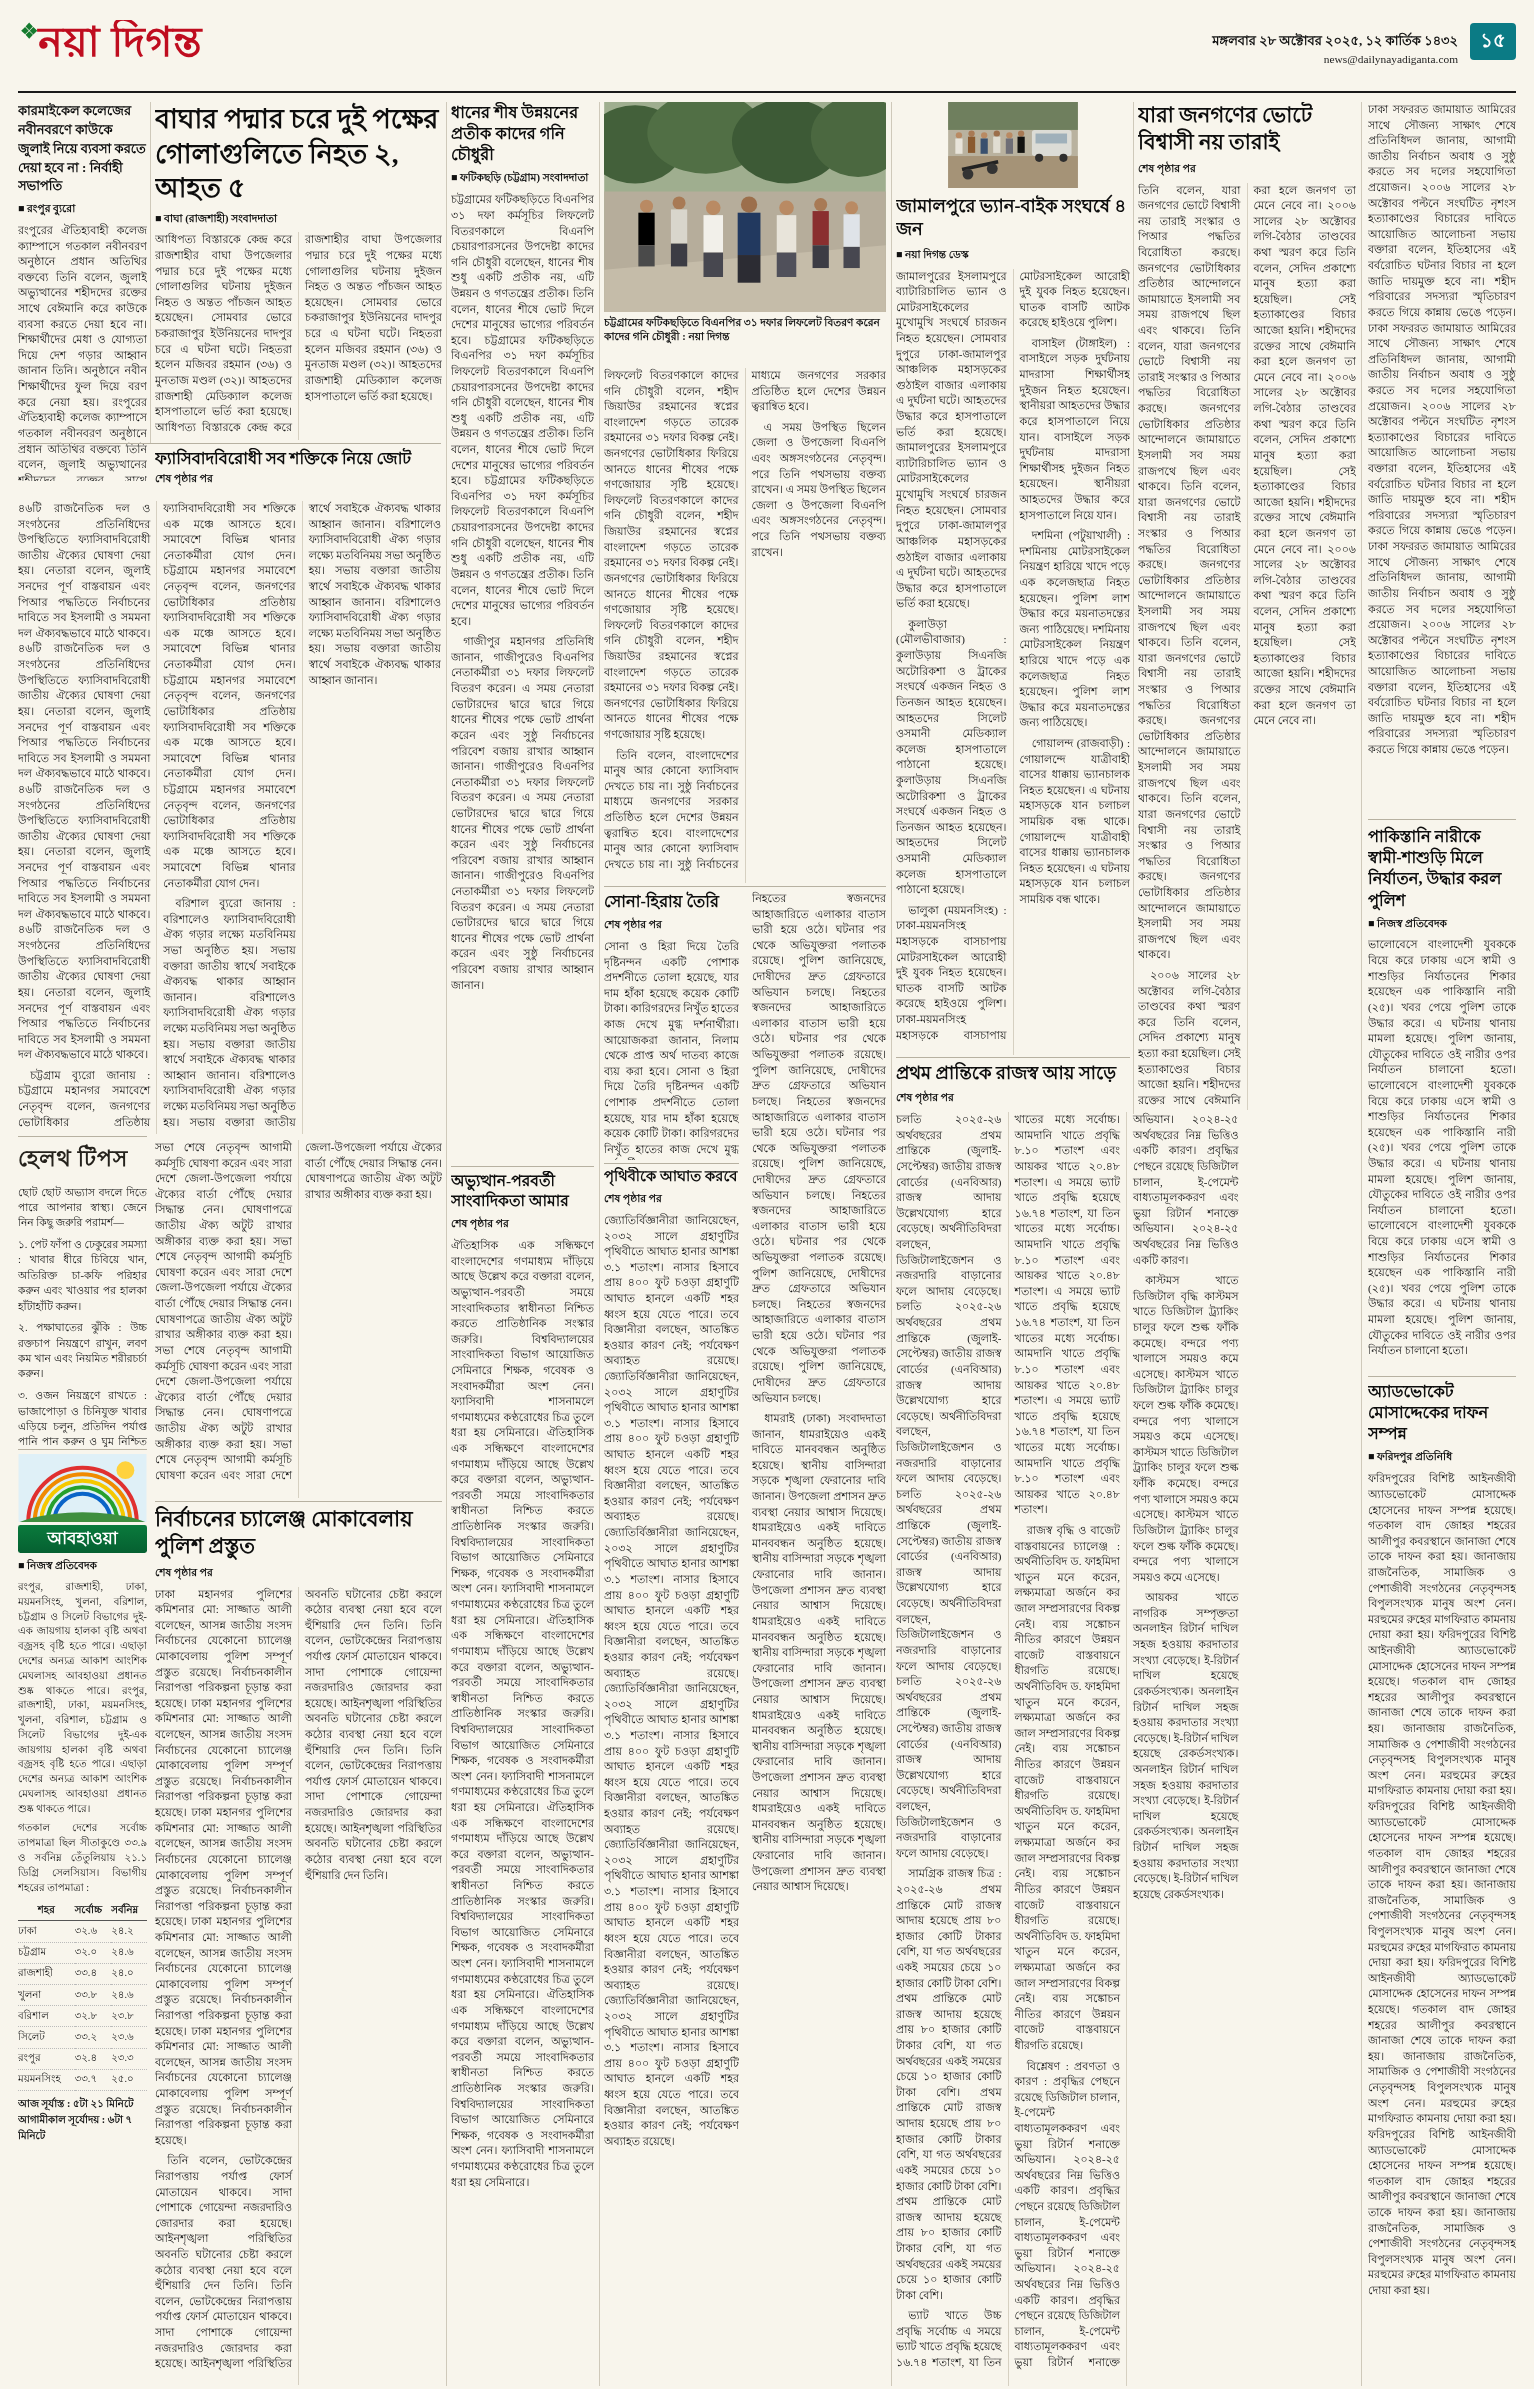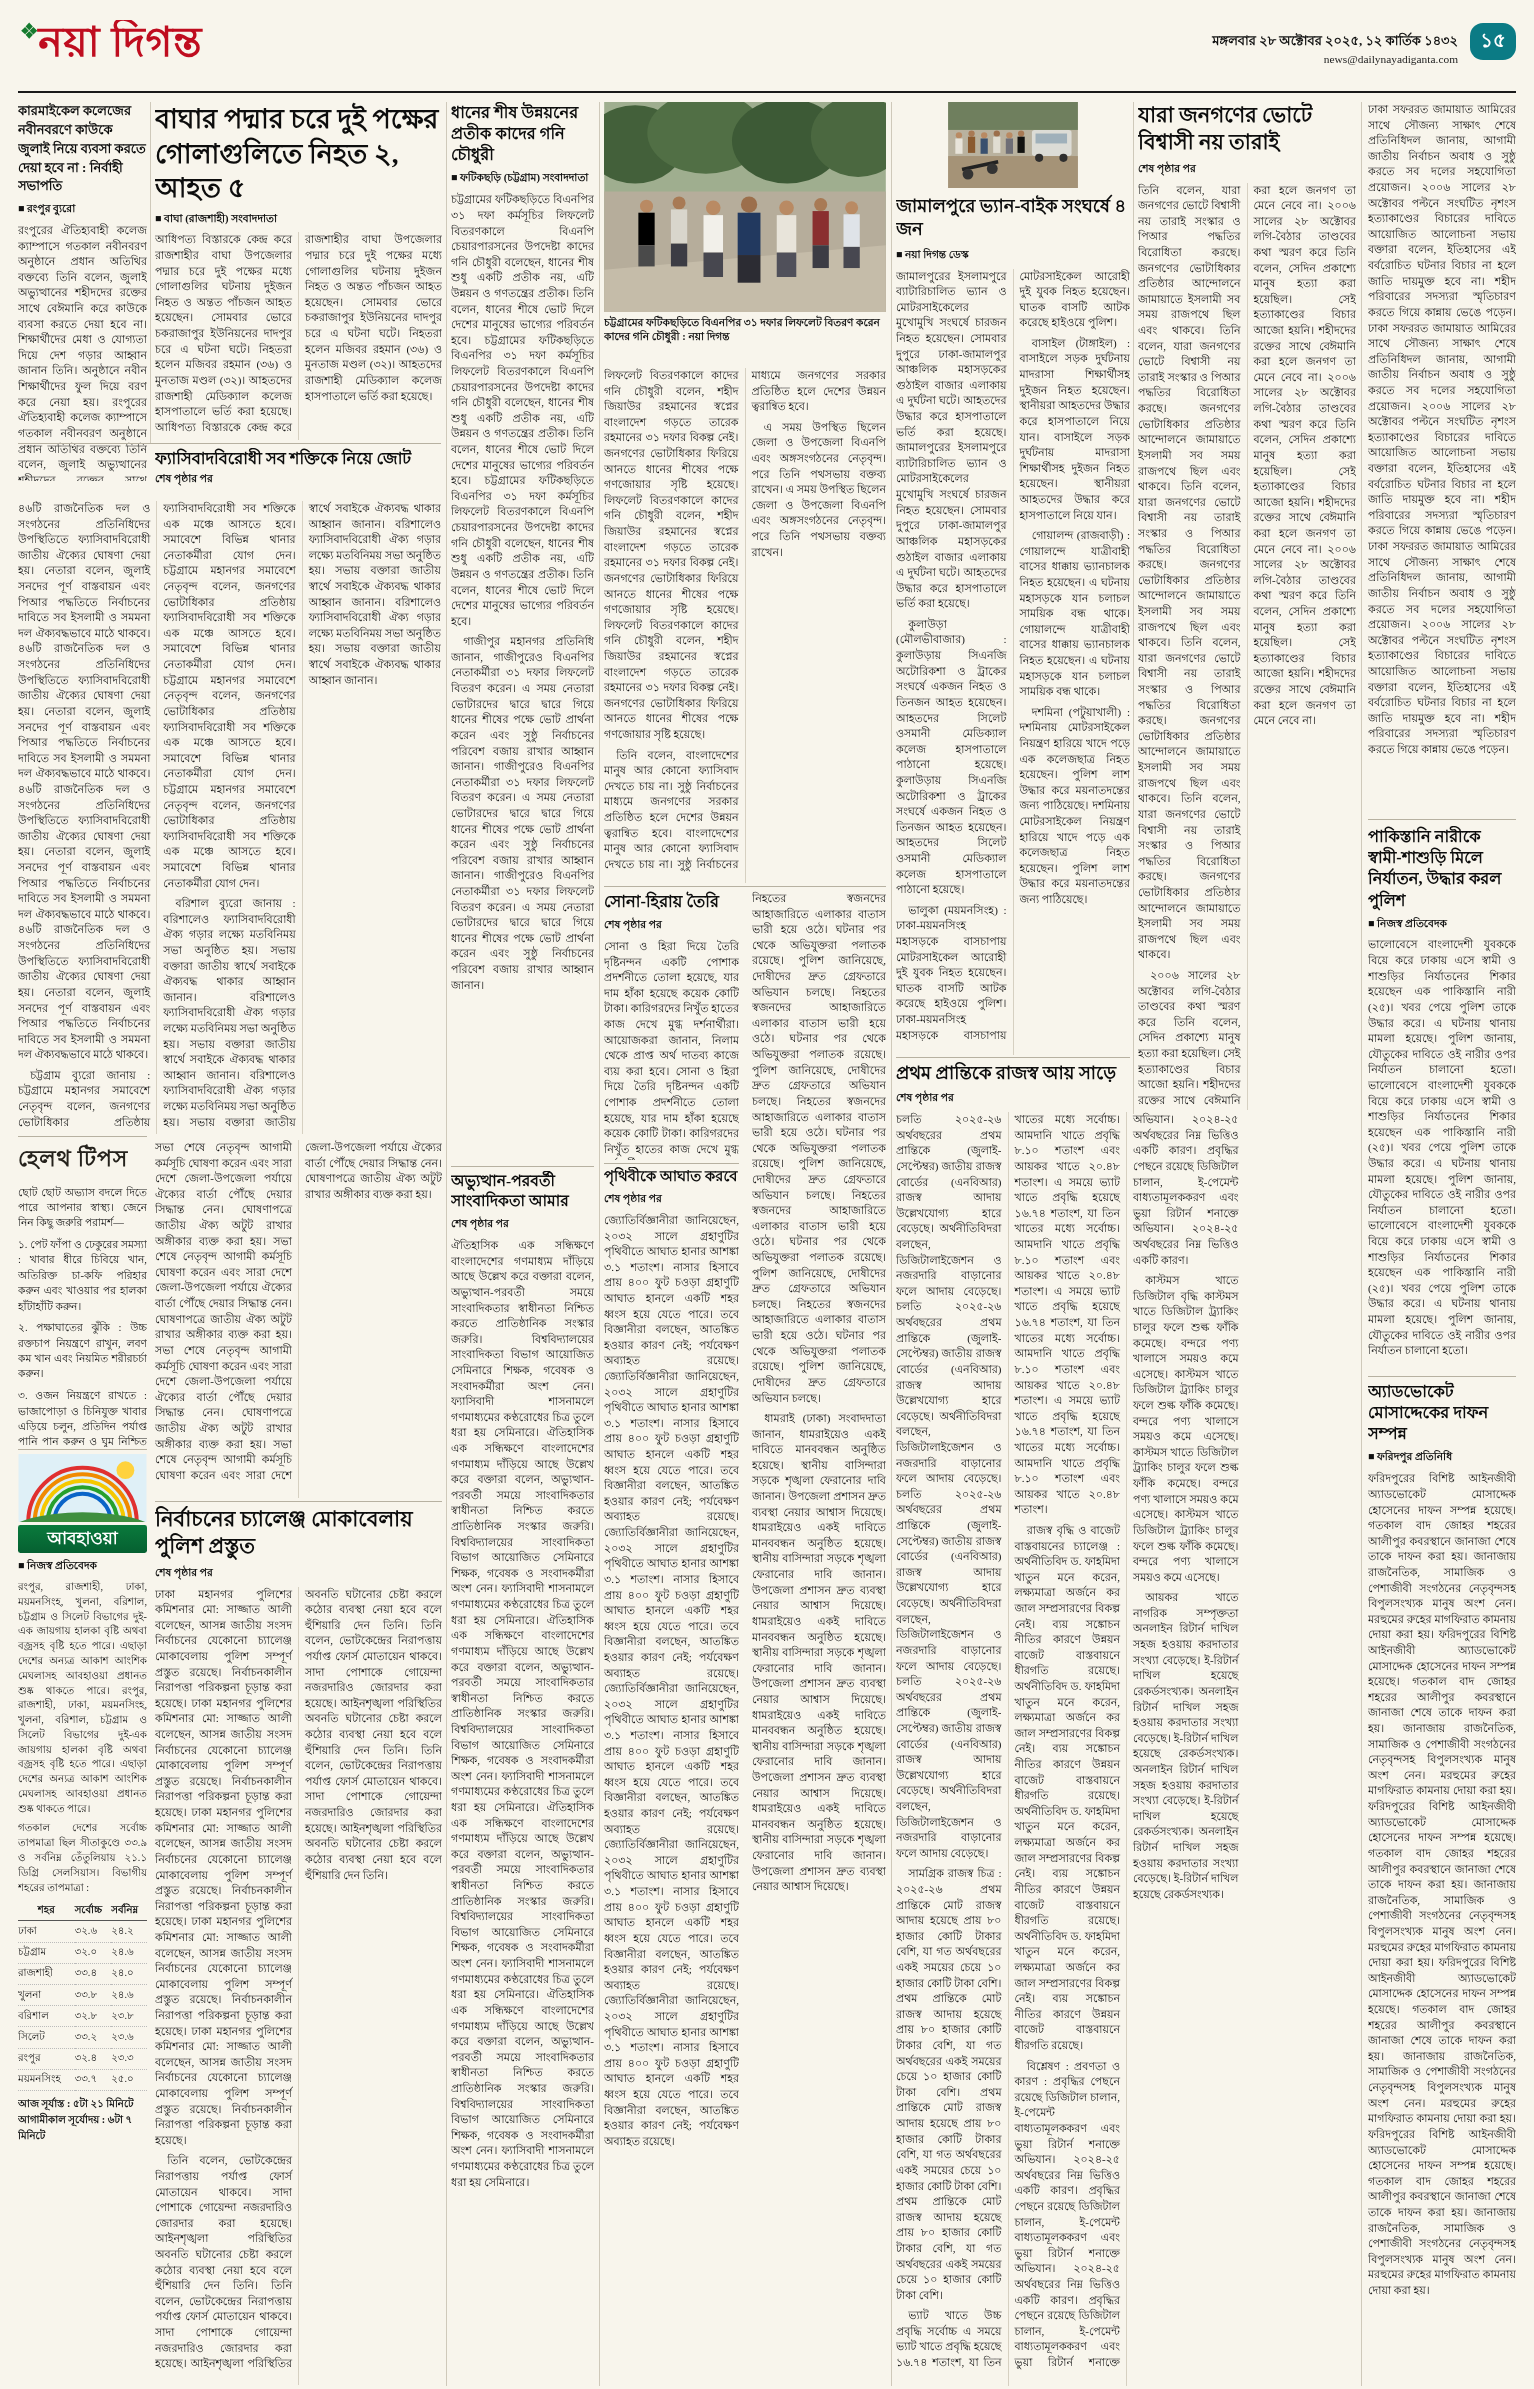--- a/index.html
+++ b/index.html
@@ -8,21 +8,21 @@
        background:#f8f5ec;color:#151515;
        font-family:"Liberation Serif","DejaVu Serif",serif}
   .abs{position:absolute;overflow:hidden}
   .flexcol{display:flex;flex-direction:column}
   
   .logo{font-size:41px;font-weight:bold;color:#bf0d1f;letter-spacing:0.8px;line-height:1.1}
   .logo .leaf{color:#157a2e;font-size:21px;vertical-align:top}
   .dateline{font-size:13px;font-weight:bold;text-align:right;line-height:1.5;color:#111}
   .email{font-size:11.4px;font-weight:normal;color:#222}
   .pagebox{background:#0b7b85;color:#fff;font-weight:bold;font-size:19.5px;
-           display:flex;align-items:center;justify-content:center;border-radius:13px}
+           display:flex;align-items:center;justify-content:center;border-radius:4px}
   
   .h-xl{font-weight:bold;font-size:27px;line-height:1.28;color:#0d0d0d}
   .h-lg{font-weight:bold;font-size:21px;line-height:1.28;color:#0d0d0d}
   .h-md{font-weight:bold;font-size:18px;line-height:1.3;color:#0d0d0d}
   .h-s2{font-weight:bold;font-size:16.3px;line-height:1.3;color:#0d0d0d}
   .h-sm{font-weight:bold;font-size:13px;line-height:1.45;color:#0d0d0d}
   h2{margin-bottom:4.9px}
   .byline{font-weight:bold;font-size:10.6px;margin-bottom:4.9px;color:#111}
   .body{font-size:11px;line-height:1.42;text-align:justify;overflow:hidden;
         flex:1 1 auto;min-height:0;column-fill:auto}
@@ -196,22 +196,22 @@
         <rect x="154" y="77" width="16" height="36" fill="#casedo" opacity="0.9"></rect>
     </g>
   </svg>
   <h2 class="h-md">জামালপুরে ভ্যান-বাইক সংঘর্ষে ৪ জন</h2>
   <p class="byline">■ নয়া দিগন্ত ডেস্ক</p>
   <div class="body c2">
     <p class="para"><span>জামালপুরের ইসলামপুরে ব্যাটারিচালিত ভ্যান ও মোটরসাইকেলের মুখোমুখি সংঘর্ষে চারজন নিহত হয়েছেন। সোমবার দুপুরে ঢাকা-জামালপুর আঞ্চলিক মহাসড়কের গুঠাইল বাজার এলাকায় এ দুর্ঘটনা ঘটে। আহতদের উদ্ধার করে হাসপাতালে ভর্তি করা হয়েছে। জামালপুরের ইসলামপুরে ব্যাটারিচালিত ভ্যান ও মোটরসাইকেলের মুখোমুখি সংঘর্ষে চারজন নিহত হয়েছেন। সোমবার দুপুরে ঢাকা-জামালপুর আঞ্চলিক মহাসড়কের গুঠাইল বাজার এলাকায় এ দুর্ঘটনা ঘটে। আহতদের উদ্ধার করে হাসপাতালে ভর্তি করা হয়েছে।</span></p>
     <p class="para"><b class="dl">কুলাউড়া (মৌলভীবাজার) :</b><span>কুলাউড়ায় সিএনজি অটোরিকশা ও ট্রাকের সংঘর্ষে একজন নিহত ও তিনজন আহত হয়েছেন। আহতদের সিলেট ওসমানী মেডিক্যাল কলেজ হাসপাতালে পাঠানো হয়েছে। কুলাউড়ায় সিএনজি অটোরিকশা ও ট্রাকের সংঘর্ষে একজন নিহত ও তিনজন আহত হয়েছেন। আহতদের সিলেট ওসমানী মেডিক্যাল কলেজ হাসপাতালে পাঠানো হয়েছে।</span></p>
     <p class="para"><b class="dl">ভালুকা (ময়মনসিংহ) :</b><span>ঢাকা-ময়মনসিংহ মহাসড়কে বাসচাপায় মোটরসাইকেল আরোহী দুই যুবক নিহত হয়েছেন। ঘাতক বাসটি আটক করেছে হাইওয়ে পুলিশ। ঢাকা-ময়মনসিংহ মহাসড়কে বাসচাপায় মোটরসাইকেল আরোহী দুই যুবক নিহত হয়েছেন। ঘাতক বাসটি আটক করেছে হাইওয়ে পুলিশ।</span></p>
     <p class="para"><b class="dl">বাসাইল (টাঙ্গাইল) :</b><span>বাসাইলে সড়ক দুর্ঘটনায় মাদরাসা শিক্ষার্থীসহ দুইজন নিহত হয়েছেন। স্থানীয়রা আহতদের উদ্ধার করে হাসপাতালে নিয়ে যান। বাসাইলে সড়ক দুর্ঘটনায় মাদরাসা শিক্ষার্থীসহ দুইজন নিহত হয়েছেন। স্থানীয়রা আহতদের উদ্ধার করে হাসপাতালে নিয়ে যান।</span></p>
+    <p class="para"><b class="dl">দশমিনা (পটুয়াখালী) :</b><span>দশমিনায় মোটরসাইকেল নিয়ন্ত্রণ হারিয়ে খাদে পড়ে এক কলেজছাত্র নিহত হয়েছেন। পুলিশ লাশ উদ্ধার করে ময়নাতদন্তের জন্য পাঠিয়েছে। দশমিনায় মোটরসাইকেল নিয়ন্ত্রণ হারিয়ে খাদে পড়ে এক কলেজছাত্র নিহত হয়েছেন। পুলিশ লাশ উদ্ধার করে ময়নাতদন্তের জন্য পাঠিয়েছে।</span></p>
     <p class="para"><b class="dl">গোয়ালন্দ (রাজবাড়ী) :</b><span>গোয়ালন্দে যাত্রীবাহী বাসের ধাক্কায় ভ্যানচালক নিহত হয়েছেন। এ ঘটনায় মহাসড়কে যান চলাচল সাময়িক বন্ধ থাকে। গোয়ালন্দে যাত্রীবাহী বাসের ধাক্কায় ভ্যানচালক নিহত হয়েছেন। এ ঘটনায় মহাসড়কে যান চলাচল সাময়িক বন্ধ থাকে।</span></p>
-    <p class="para"><b class="dl">দশমিনা (পটুয়াখালী) :</b><span>দশমিনায় মোটরসাইকেল নিয়ন্ত্রণ হারিয়ে খাদে পড়ে এক কলেজছাত্র নিহত হয়েছেন। পুলিশ লাশ উদ্ধার করে ময়নাতদন্তের জন্য পাঠিয়েছে। দশমিনায় মোটরসাইকেল নিয়ন্ত্রণ হারিয়ে খাদে পড়ে এক কলেজছাত্র নিহত হয়েছেন। পুলিশ লাশ উদ্ধার করে ময়নাতদন্তের জন্য পাঠিয়েছে।</span></p>
   </div>
 </section>
 
 <div class="hrule" style="left:896px;top:1057px;width:234px"></div>
 <section class="abs flexcol" style="left:896px;top:1062px;width:461px;height:1324px">
   <h2 class="h-md" style="width:234px">প্রথম প্রান্তিকে রাজস্ব আয় সাড়ে</h2>
   <p class="byline">শেষ পৃষ্ঠার পর</p>
   <div class="body c4">
     <p class="para"><span>চলতি ২০২৫-২৬ অর্থবছরের প্রথম প্রান্তিকে (জুলাই-সেপ্টেম্বর) জাতীয় রাজস্ব বোর্ডের (এনবিআর) রাজস্ব আদায় উল্লেখযোগ্য হারে বেড়েছে। অর্থনীতিবিদরা বলছেন, ডিজিটালাইজেশন ও নজরদারি বাড়ানোর ফলে আদায় বেড়েছে। চলতি ২০২৫-২৬ অর্থবছরের প্রথম প্রান্তিকে (জুলাই-সেপ্টেম্বর) জাতীয় রাজস্ব বোর্ডের (এনবিআর) রাজস্ব আদায় উল্লেখযোগ্য হারে বেড়েছে। অর্থনীতিবিদরা বলছেন, ডিজিটালাইজেশন ও নজরদারি বাড়ানোর ফলে আদায় বেড়েছে। চলতি ২০২৫-২৬ অর্থবছরের প্রথম প্রান্তিকে (জুলাই-সেপ্টেম্বর) জাতীয় রাজস্ব বোর্ডের (এনবিআর) রাজস্ব আদায় উল্লেখযোগ্য হারে বেড়েছে। অর্থনীতিবিদরা বলছেন, ডিজিটালাইজেশন ও নজরদারি বাড়ানোর ফলে আদায় বেড়েছে। চলতি ২০২৫-২৬ অর্থবছরের প্রথম প্রান্তিকে (জুলাই-সেপ্টেম্বর) জাতীয় রাজস্ব বোর্ডের (এনবিআর) রাজস্ব আদায় উল্লেখযোগ্য হারে বেড়েছে। অর্থনীতিবিদরা বলছেন, ডিজিটালাইজেশন ও নজরদারি বাড়ানোর ফলে আদায় বেড়েছে।</span></p>
     <p class="para"><b class="dl">সামগ্রিক রাজস্ব চিত্র : ২০২৫-২৬</b><span>প্রথম প্রান্তিকে মোট রাজস্ব আদায় হয়েছে প্রায় ৮০ হাজার কোটি টাকার বেশি, যা গত অর্থবছরের একই সময়ের চেয়ে ১০ হাজার কোটি টাকা বেশি। প্রথম প্রান্তিকে মোট রাজস্ব আদায় হয়েছে প্রায় ৮০ হাজার কোটি টাকার বেশি, যা গত অর্থবছরের একই সময়ের চেয়ে ১০ হাজার কোটি টাকা বেশি। প্রথম প্রান্তিকে মোট রাজস্ব আদায় হয়েছে প্রায় ৮০ হাজার কোটি টাকার বেশি, যা গত অর্থবছরের একই সময়ের চেয়ে ১০ হাজার কোটি টাকা বেশি। প্রথম প্রান্তিকে মোট রাজস্ব আদায় হয়েছে প্রায় ৮০ হাজার কোটি টাকার বেশি, যা গত অর্থবছরের একই সময়ের চেয়ে ১০ হাজার কোটি টাকা বেশি।</span></p>

